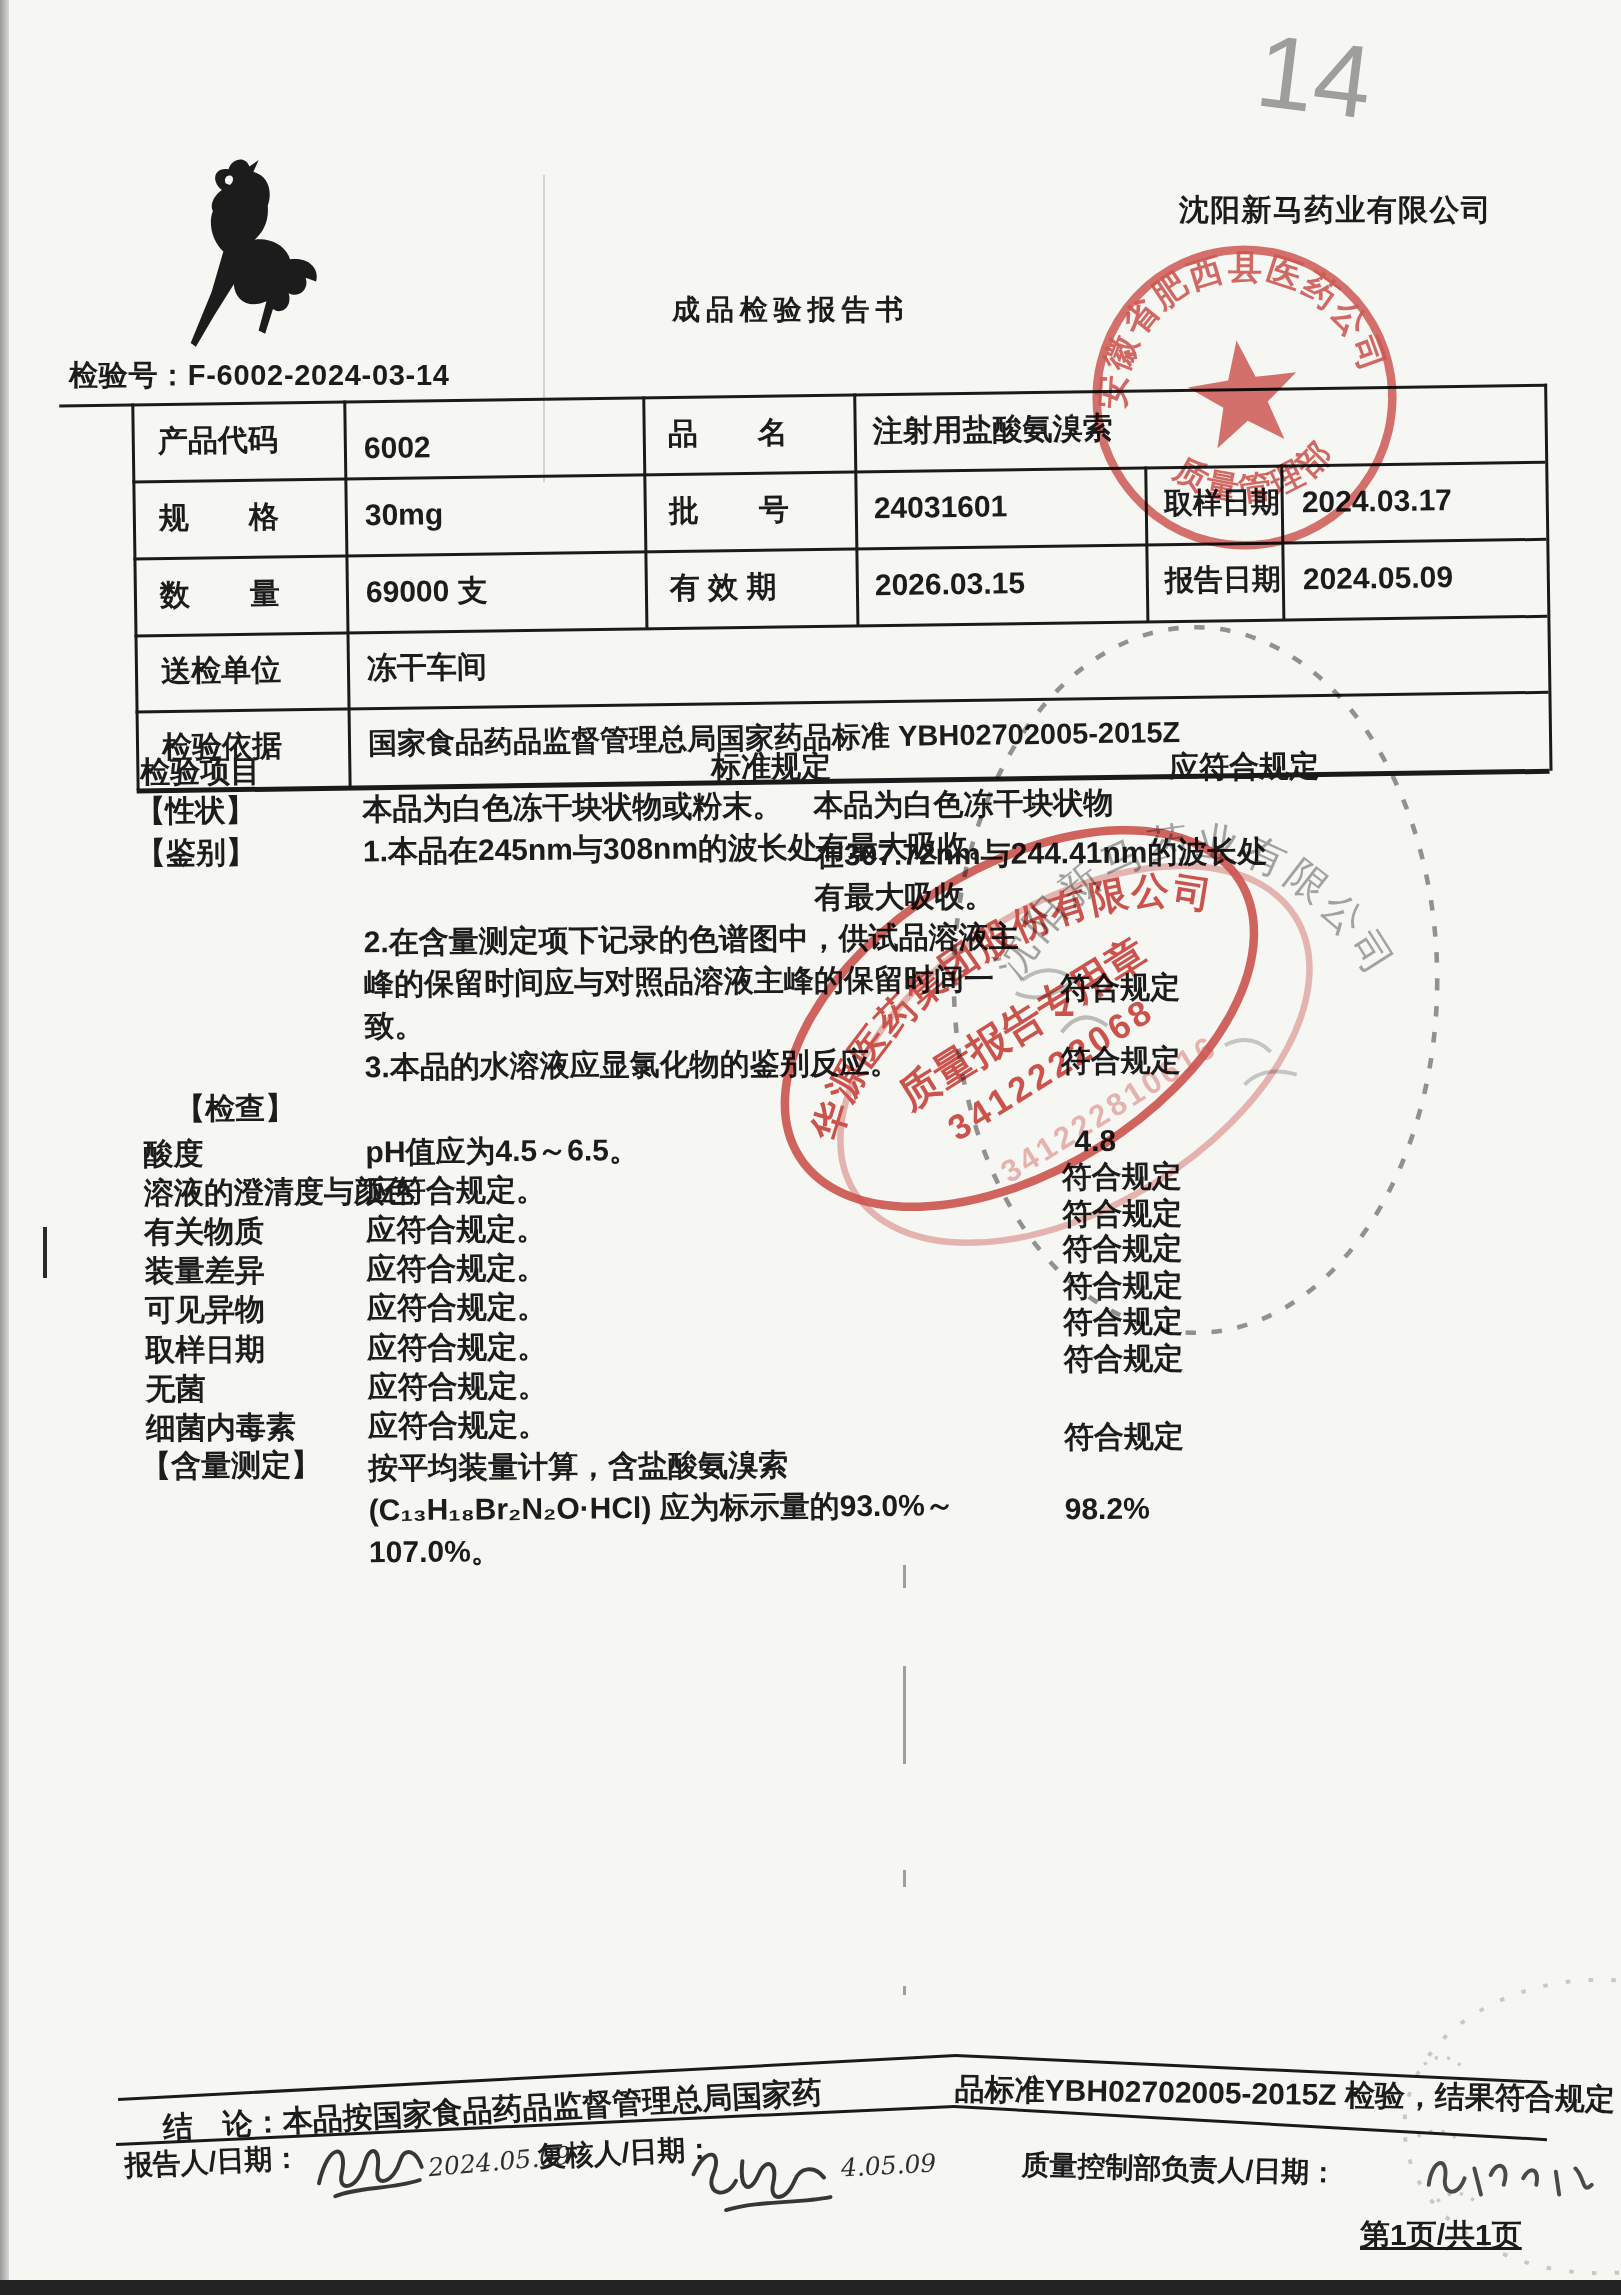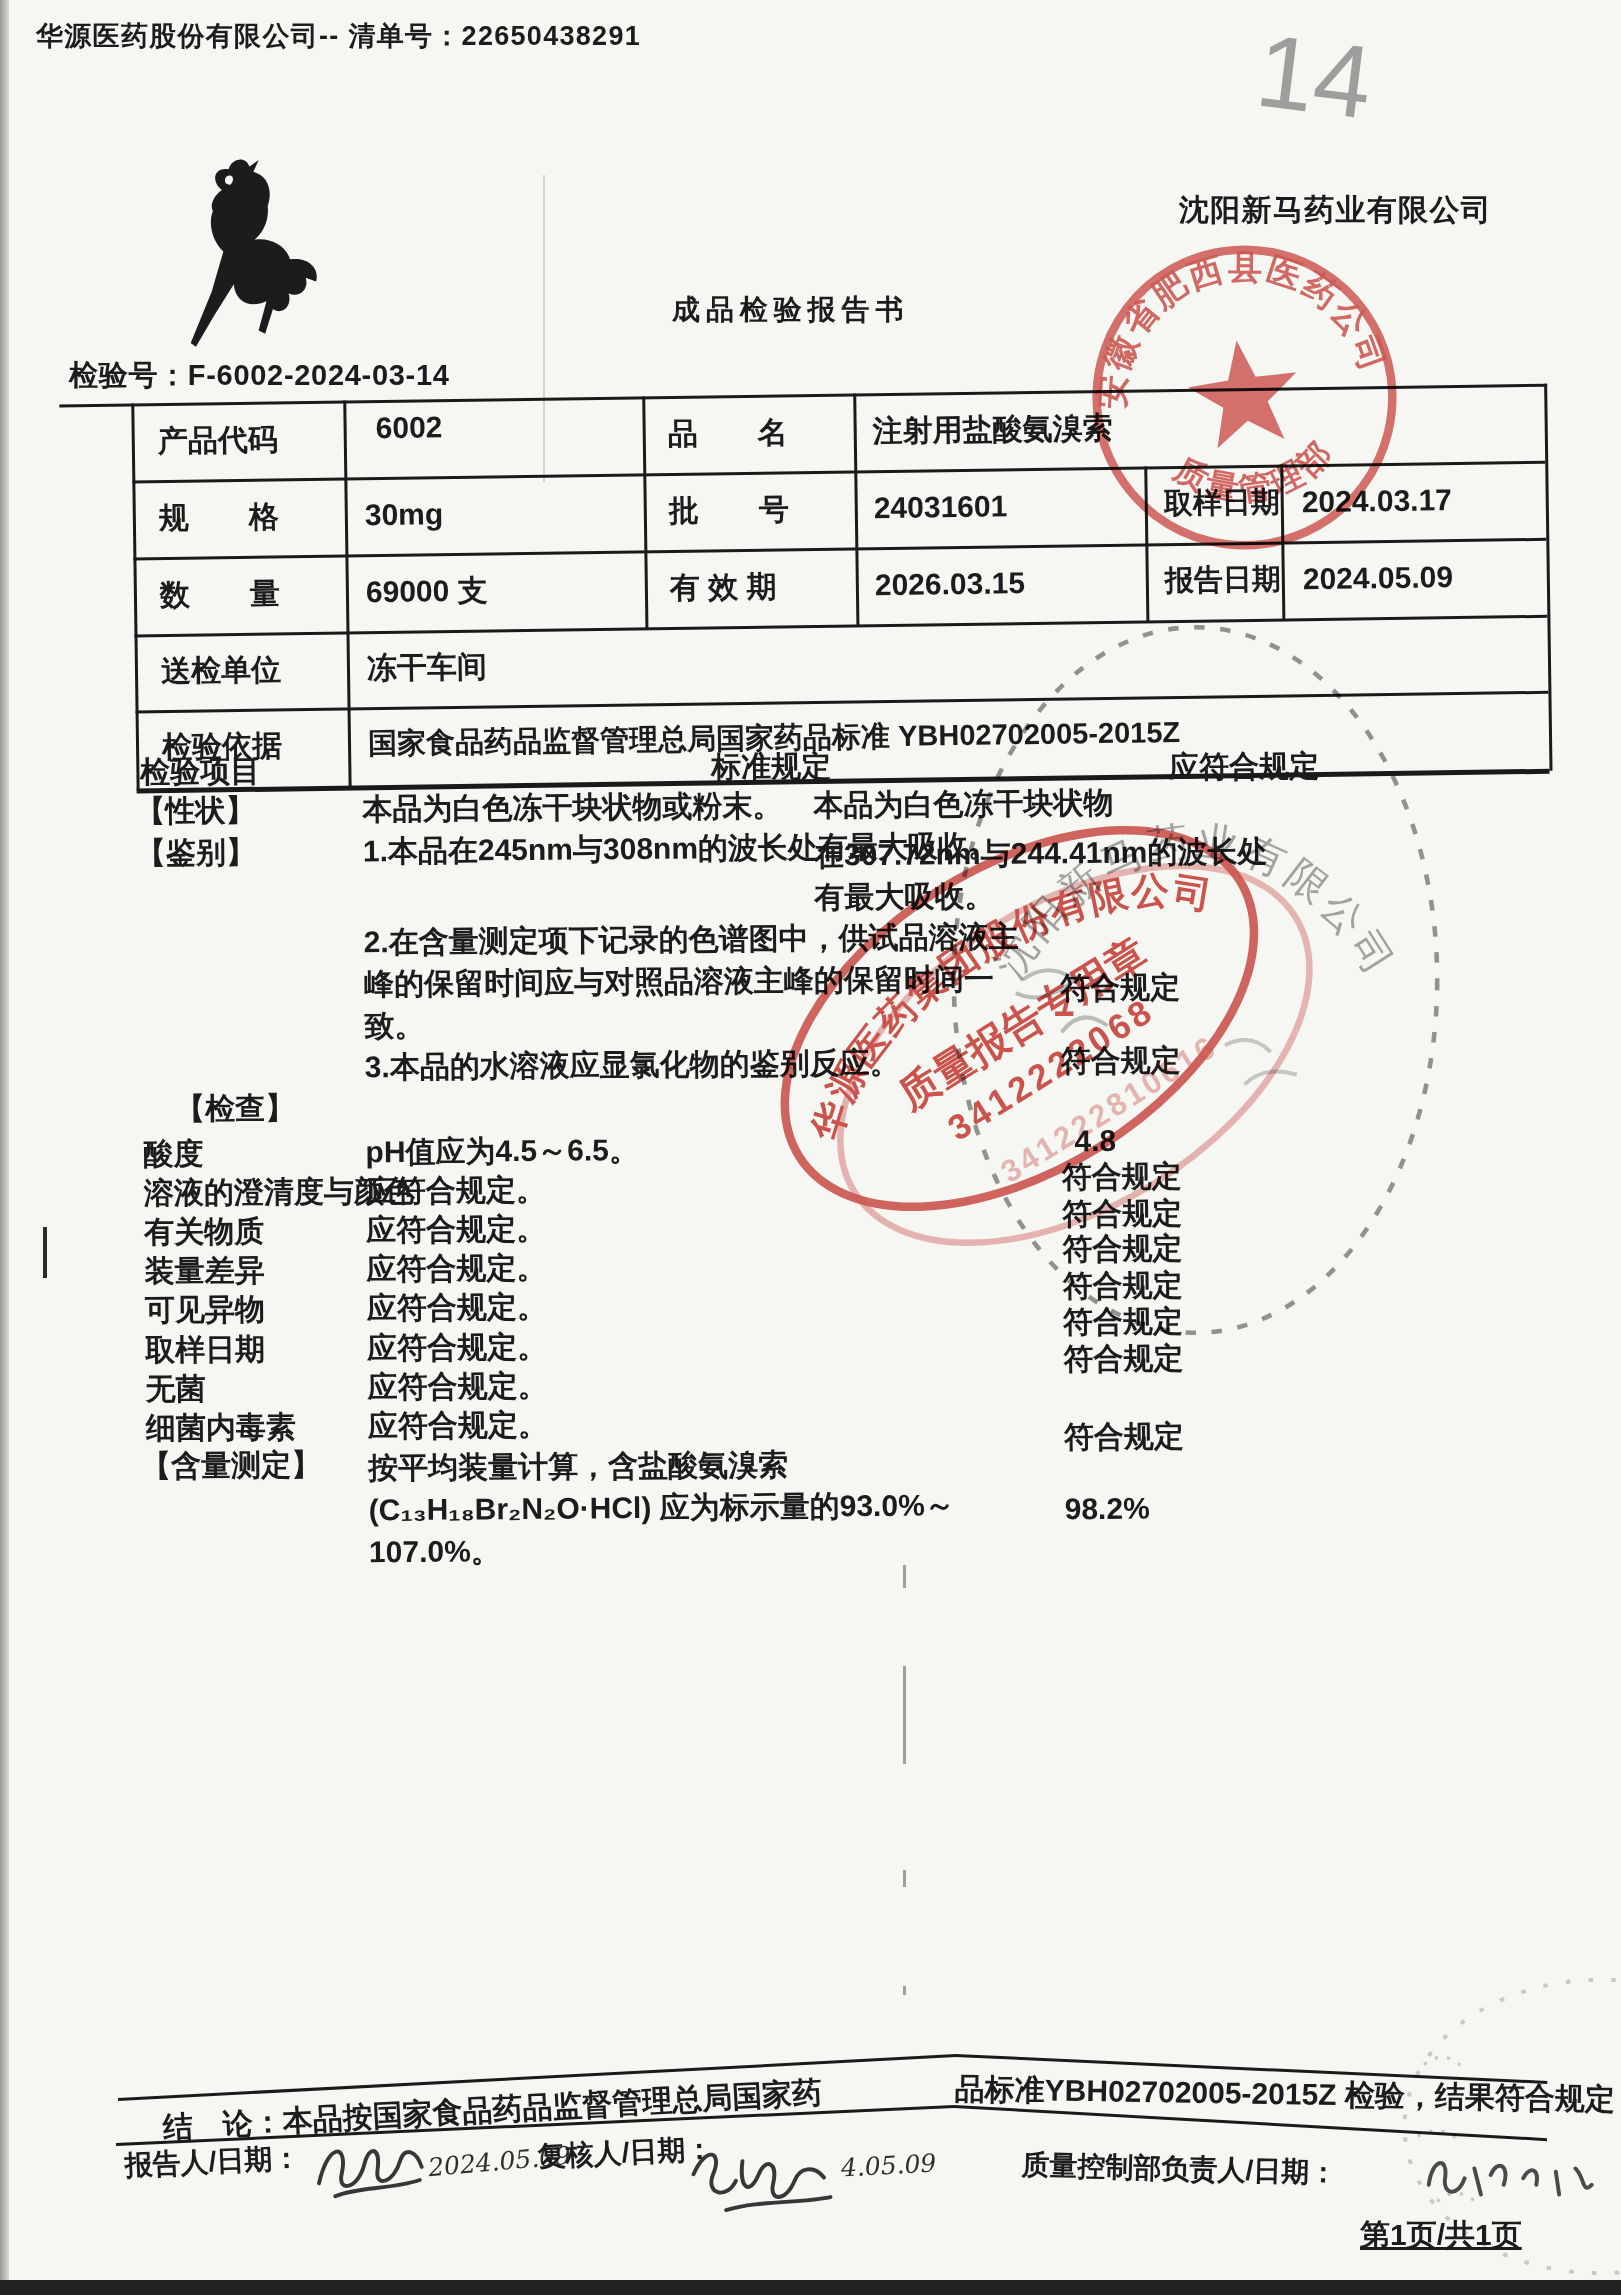--- a/index.html
+++ b/index.html
@@ -18,21 +18,20 @@
   svg text{font-family:"Liberation Sans","DejaVu Sans",sans-serif;}
 </style>
 </head>
 <body>
 
 <div class="page">
 
   <div class="t" style="left:0;top:0;width:9.1px;height:2295px;background:linear-gradient(to right,#9a9a9a,#d8d8d5);"></div>
   <div class="t" style="left:0;top:2280px;width:1621px;height:15.7px;background:#222;"></div>
 
-  <div class="t m" style="left:36px;top:21px;font-size:27px;letter-spacing:1.3px;">华源医药股份有限公司--  清单号：22650438291</div>
 
   <div class="t pencil" style="left:1257px;top:18.3px;font-size:103px;transform:rotate(7deg);opacity:.85;">14</div>
 
   <svg style="position:absolute;left:171px;top:147px;" width="170" height="209" viewBox="0 0 260 320">
     <path fill="#1c1c1c" d="M78,66 C60,52 66,30 88,34 C92,18 114,12 120,30 L134,20 L126,38 C148,44 156,66 148,90
       C150,112 142,130 128,142 C150,138 176,150 182,172 C208,168 228,184 222,206 L206,200 C212,218 196,232 180,224
       C186,244 170,258 156,248 L144,286 L134,281 L146,236 C120,248 98,236 96,210 L66,258 L38,306 L30,300 L62,222 L80,160
       C64,146 56,118 64,98 C58,88 68,72 78,66 Z"></path>
     <path fill="#f6f6f3" d="M84,56 C80,50 84,42 92,44 C96,46 96,54 90,58 Z"></path>
   </svg>
@@ -56,21 +55,21 @@
 
     <div class="vl" style="left:72px;top:0;height:387px;"></div>
     <div class="vl" style="left:284px;top:0;height:387px;"></div>
     <div class="vl" style="left:583px;top:0;height:233px;"></div>
     <div class="vl" style="left:794px;top:0;height:233px;"></div>
     <div class="vl" style="left:1084px;top:77px;height:156px;"></div>
     <div class="vl" style="left:1220px;top:77px;height:156px;"></div>
     <div class="vl" style="left:1485px;top:0;height:387px;"></div>
 
     <div class="t b" style="left:98px;top:21px;font-size:30px;">产品代码</div>
-    <div class="t m" style="left:304px;top:11px;font-size:30px;margin-left:12px;">6002</div>
+    <div class="t m" style="left:304px;top:31px;font-size:30px;">6002</div>
     <div class="t b" style="left:608px;top:21px;font-size:30px;">品　　名</div>
     <div class="t m" style="left:813px;top:21px;font-size:30px;">注射用盐酸氨溴索</div>
 
     <div class="t b" style="left:98px;top:98px;font-size:30px;">规　　格</div>
     <div class="t m" style="left:304px;top:98px;font-size:30px;">30mg</div>
     <div class="t b" style="left:608px;top:98px;font-size:30px;">批　　号</div>
     <div class="t m" style="left:813px;top:98px;font-size:30px;">24031601</div>
     <div class="t b" style="left:1103px;top:98px;font-size:29px;">取样日期</div>
     <div class="t m" style="left:1241px;top:98px;font-size:30px;">2024.03.17</div>
 

